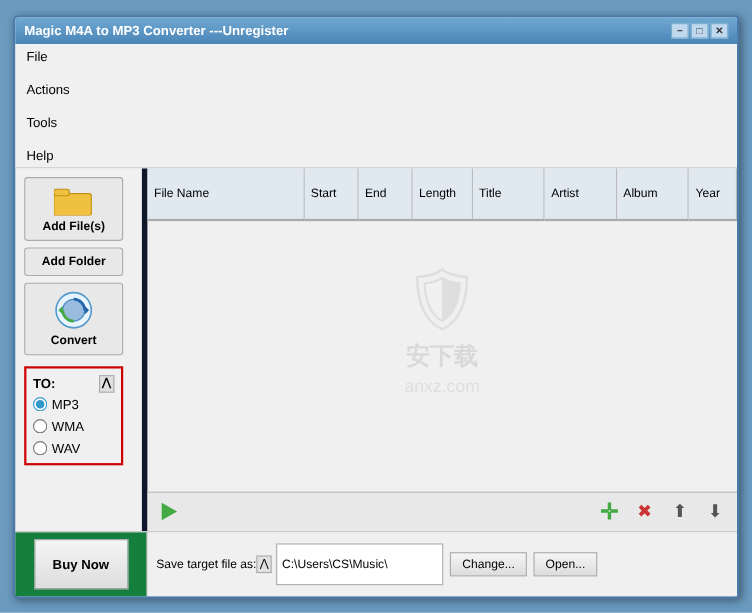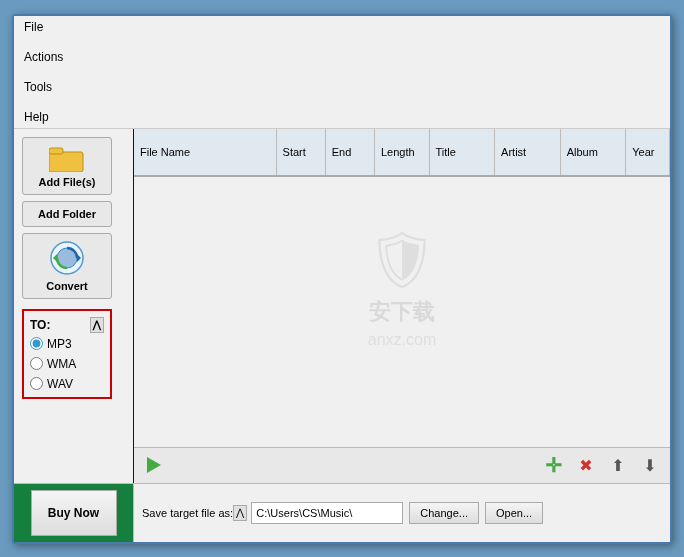--- a/index.html
+++ b/index.html
@@ -78,21 +78,21 @@
       overflow: hidden;
     }
 
     .left-panel {
       width: 120px;
       background: #f0f0f0;
       padding: 8px;
       display: flex;
       flex-direction: column;
       gap: 6px;
-      border-right: 1px solid #0f172a;
+      border-right: 5px solid #0f172a;
       flex-shrink: 0;
     }
 
     .toolbar-btn {
       display: flex;
       flex-direction: column;
       align-items: center;
       justify-content: center;
       padding: 6px 8px;
       background: #e8e8e8;
@@ -255,21 +255,21 @@
       display: flex;
       align-items: center;
       gap: 6px;
     }
 
     .save-path-input {
       flex: 1;
       height: 22px;
       border: 1px solid #aaa;
       background: white;
-      padding: 2px 4px;
+      padding: 18px 4px;
       font-size: 11px;
     }
 
     .save-btn {
       height: 22px;
       padding: 0 10px;
       background: linear-gradient(to bottom, #f5f5f5, #ddd);
       border: 1px solid #aaa;
       cursor: pointer;
       font-size: 11px;
@@ -317,20 +317,28 @@
       border: 1px solid #aaa;
       padding: 0 2px;
       line-height: 14px;
     }
   </style>
 </head>
 <body>
 
 <div class="window">
 
+  <div class="title-bar">
+    <span>Magic M4A to MP3 Converter ---Unregister</span>
+    <div class="title-bar-buttons">
+      <div class="title-bar-btn">−</div>
+      <div class="title-bar-btn">□</div>
+      <div class="title-bar-btn">✕</div>
+    </div>
+  </div>
 
   <div class="menu-bar">
     <span class="menu-item">File</span>
     <span class="menu-item">Actions</span>
     <span class="menu-item">Tools</span>
     <span class="menu-item">Help</span>
   </div>
 
   <div class="main-content">
 

